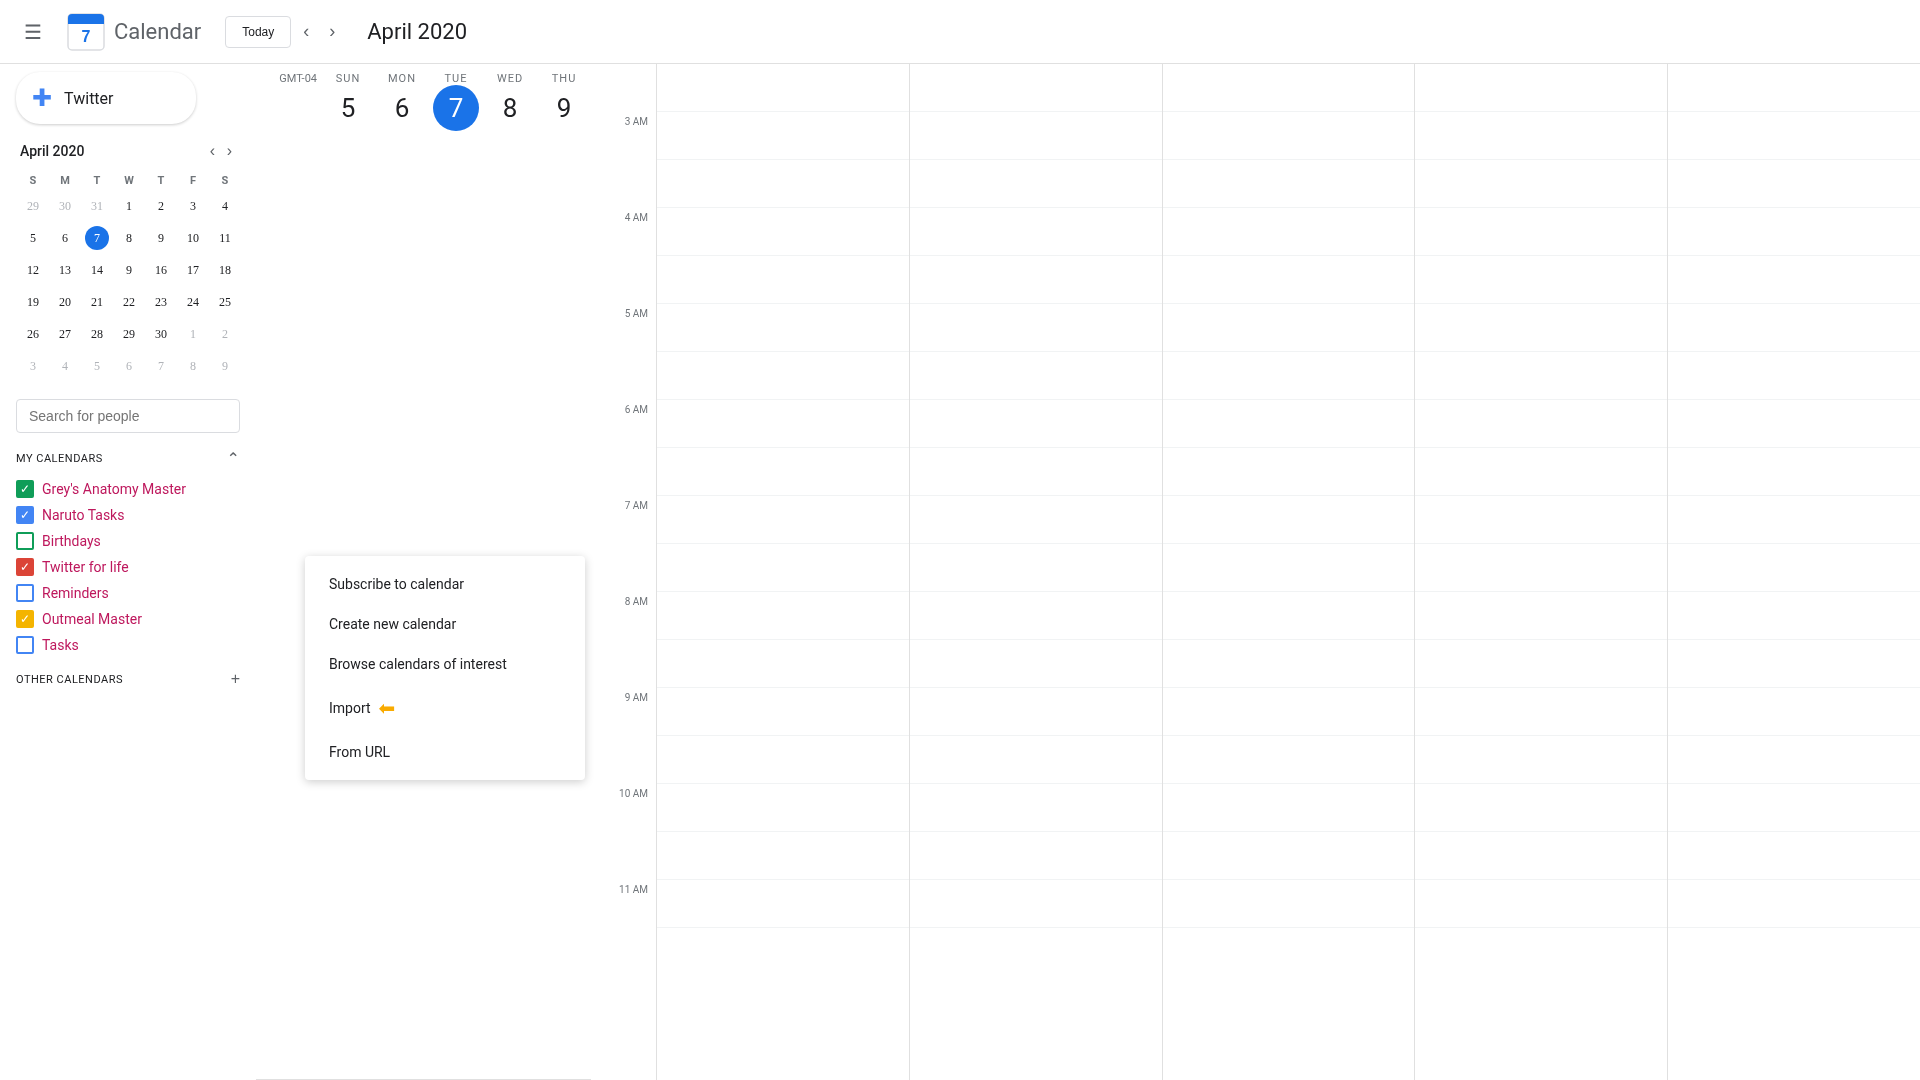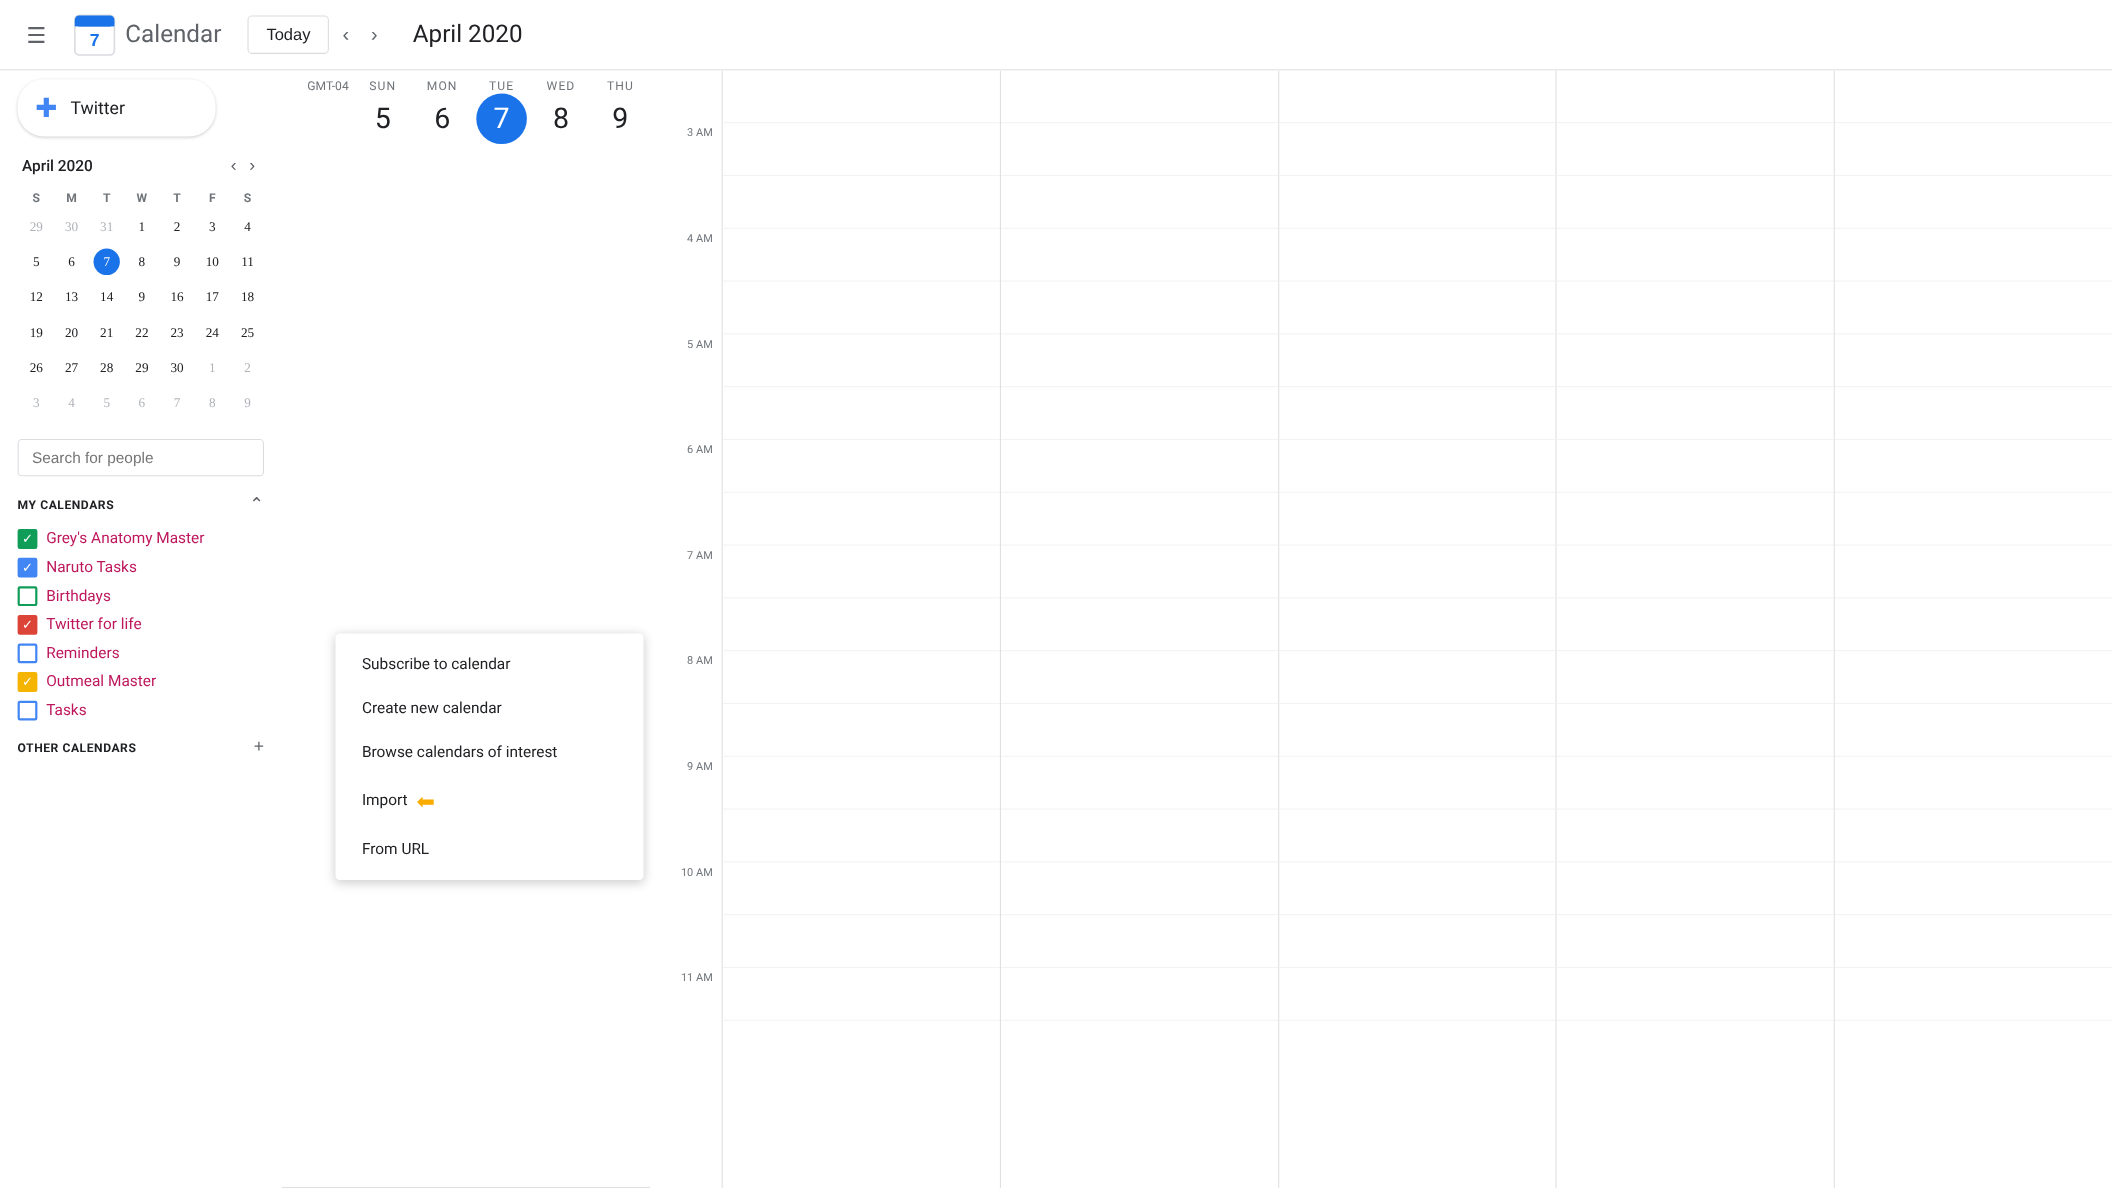--- a/index.html
+++ b/index.html
@@ -5,21 +5,21 @@
     * { box-sizing: border-box; margin: 0; padding: 0; }
     body { font-family: 'Google Sans', Roboto, Arial, sans-serif; background: #fff; color: #202124; font-size: 14px; overflow: hidden; width: 1920px; height: 1080px; }
 
     
     .header { display: flex; align-items: center; height: 64px; padding: 0 16px; border-bottom: 1px solid #e0e0e0; gap: 16px; }
     .header-menu-icon { font-size: 20px; color: #5f6368; cursor: pointer; padding: 8px; }
     .header-logo { display: flex; align-items: center; gap: 8px; cursor: pointer; }
     .logo-icon { width: 40px; height: 40px; }
     .logo-text { font-size: 22px; color: #5f6368; font-weight: 400; }
     .header-nav { display: flex; align-items: center; gap: 4px; margin-left: 8px; }
-    .today-btn { border: 1px solid #dadce0; border-radius: 4px; padding: 8px 16px; font-size: 15px; cursor: pointer; background: #fff; color: #202124; }
+    .today-btn { border: 1px solid #dadce0; border-radius: 4px; padding: 8px 16px; font-size: 12px; cursor: pointer; background: #fff; color: #202124; }
     .nav-arrow { border: none; background: none; font-size: 18px; color: #5f6368; cursor: pointer; padding: 8px; border-radius: 50%; }
     .header-title { font-size: 22px; color: #202124; font-weight: 400; margin-left: 8px; }
 
     
     .main { display: flex; height: calc(1080px - 64px); }
 
     
     .sidebar { width: 256px; padding: 8px 16px; overflow-y: auto; border-right: none; flex-shrink: 0; }
     .create-btn { display: flex; align-items: center; gap: 12px; padding: 12px 16px; border-radius: 24px; box-shadow: 0 1px 3px rgba(0,0,0,0.2); cursor: pointer; background: #fff; margin-bottom: 16px; width: 180px; }
     .create-plus { font-size: 24px; color: #4285f4; }
@@ -37,21 +37,21 @@
     .mini-cal-grid td.today span { background: #1a73e8; color: #fff; }
     .mini-cal-grid td.other-month span { color: #b0b3b8; }
     .mini-cal-grid td.normal span { color: #202124; }
 
     
     .search-people { border: 1px solid #dadce0; border-radius: 4px; padding: 8px 12px; width: 100%; font-size: 14px; color: #5f6368; margin-bottom: 16px; cursor: text; }
 
     
     .cal-section { margin-bottom: 12px; }
     .cal-section-header { display: flex; align-items: center; justify-content: space-between; margin-bottom: 8px; }
-    .cal-section-title { font-size: 11px; font-weight: 700; color: #202124; text-transform: uppercase; letter-spacing: 0.5px; }
+    .cal-section-title { font-size: 11px; font-weight: 400; color: #202124; text-transform: uppercase; letter-spacing: 0.5px; }
     .cal-section-chevron { background: none; border: none; color: #5f6368; cursor: pointer; font-size: 16px; }
     .cal-item { display: flex; align-items: center; gap: 8px; padding: 4px 0; cursor: pointer; }
     .cal-checkbox { width: 18px; height: 18px; border-radius: 2px; border: 2px solid; display: flex; align-items: center; justify-content: center; flex-shrink: 0; }
     .cal-checkbox.checked { color: #fff; font-size: 12px; }
     .cal-label { font-size: 14px; color: #be185d; }
 
     
     .calendar-area { flex: 1; display: flex; flex-direction: row; overflow: hidden; }
     .cal-header-row { display: flex; border-bottom: 1px solid #e0e0e0; }
     .gmt-label { width: 65px; font-size: 11px; color: #70757a; padding: 8px 4px; text-align: right; flex-shrink: 0; }
@@ -61,21 +61,21 @@
     .day-num.today { background: #1a73e8; color: #fff; }
     .cal-body { flex: 1; overflow-y: auto; display: flex; }
     .time-col { width: 65px; flex-shrink: 0; }
     .time-slot { height: 48px; display: flex; align-items: flex-start; justify-content: flex-end; padding-right: 8px; padding-top: 4px; }
     .time-label { font-size: 10px; color: #70757a; }
     .days-grid { flex: 1; display: flex; }
     .day-col { flex: 1; border-left: 1px solid #e0e0e0; }
     .day-cell { height: 48px; border-bottom: 1px solid #f1f3f4; }
 
     
-    .dropdown-menu { position: absolute; left: 305px; top: 576px; background: #fff; border-radius: 4px; box-shadow: 0 2px 10px rgba(0,0,0,0.2); width: 280px; z-index: 100; padding: 8px 0; }
+    .dropdown-menu { position: absolute; left: 305px; top: 556px; background: #fff; border-radius: 4px; box-shadow: 0 2px 10px rgba(0,0,0,0.2); width: 280px; z-index: 100; padding: 8px 0; }
     .dropdown-item { padding: 12px 24px; font-size: 14px; color: #202124; cursor: pointer; display: flex; align-items: center; gap: 8px; }
     .arrow-icon { color: #f9ab00; font-size: 20px; }
   </style>
 </head>
 <body>
 
 <div class="header">
   <span class="header-menu-icon">☰</span>
   <div class="header-logo">
     <svg class="logo-icon" viewBox="0 0 40 40">

